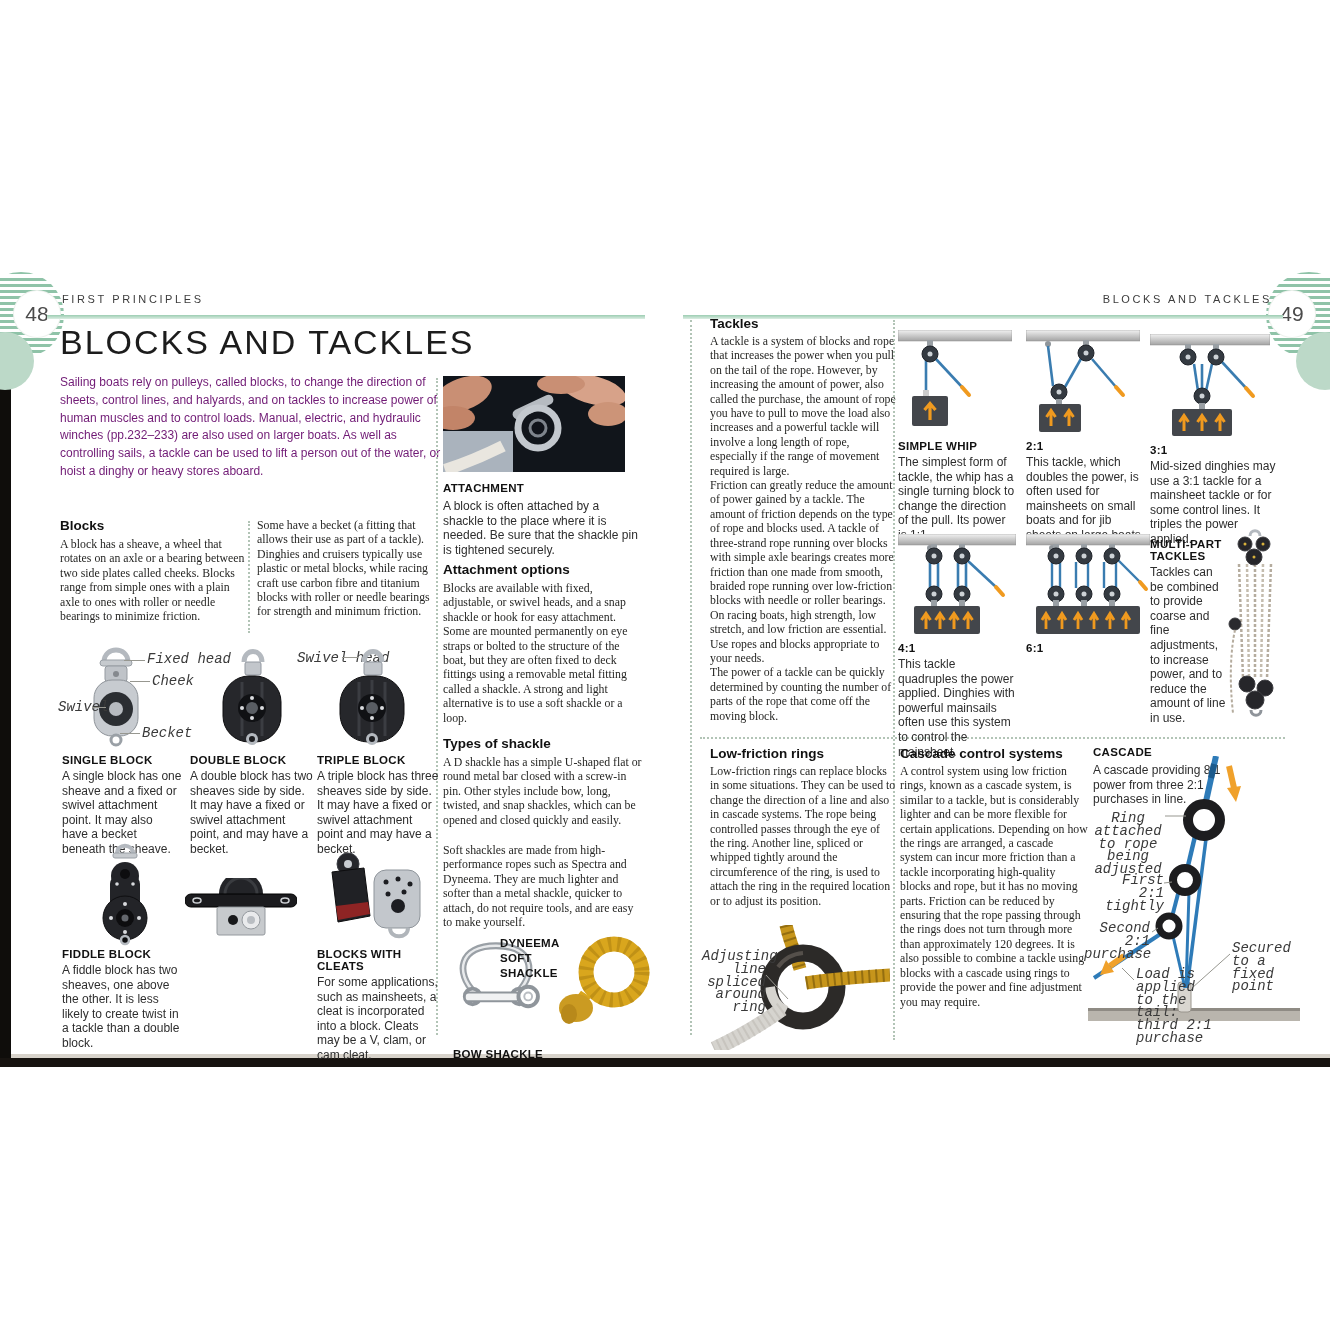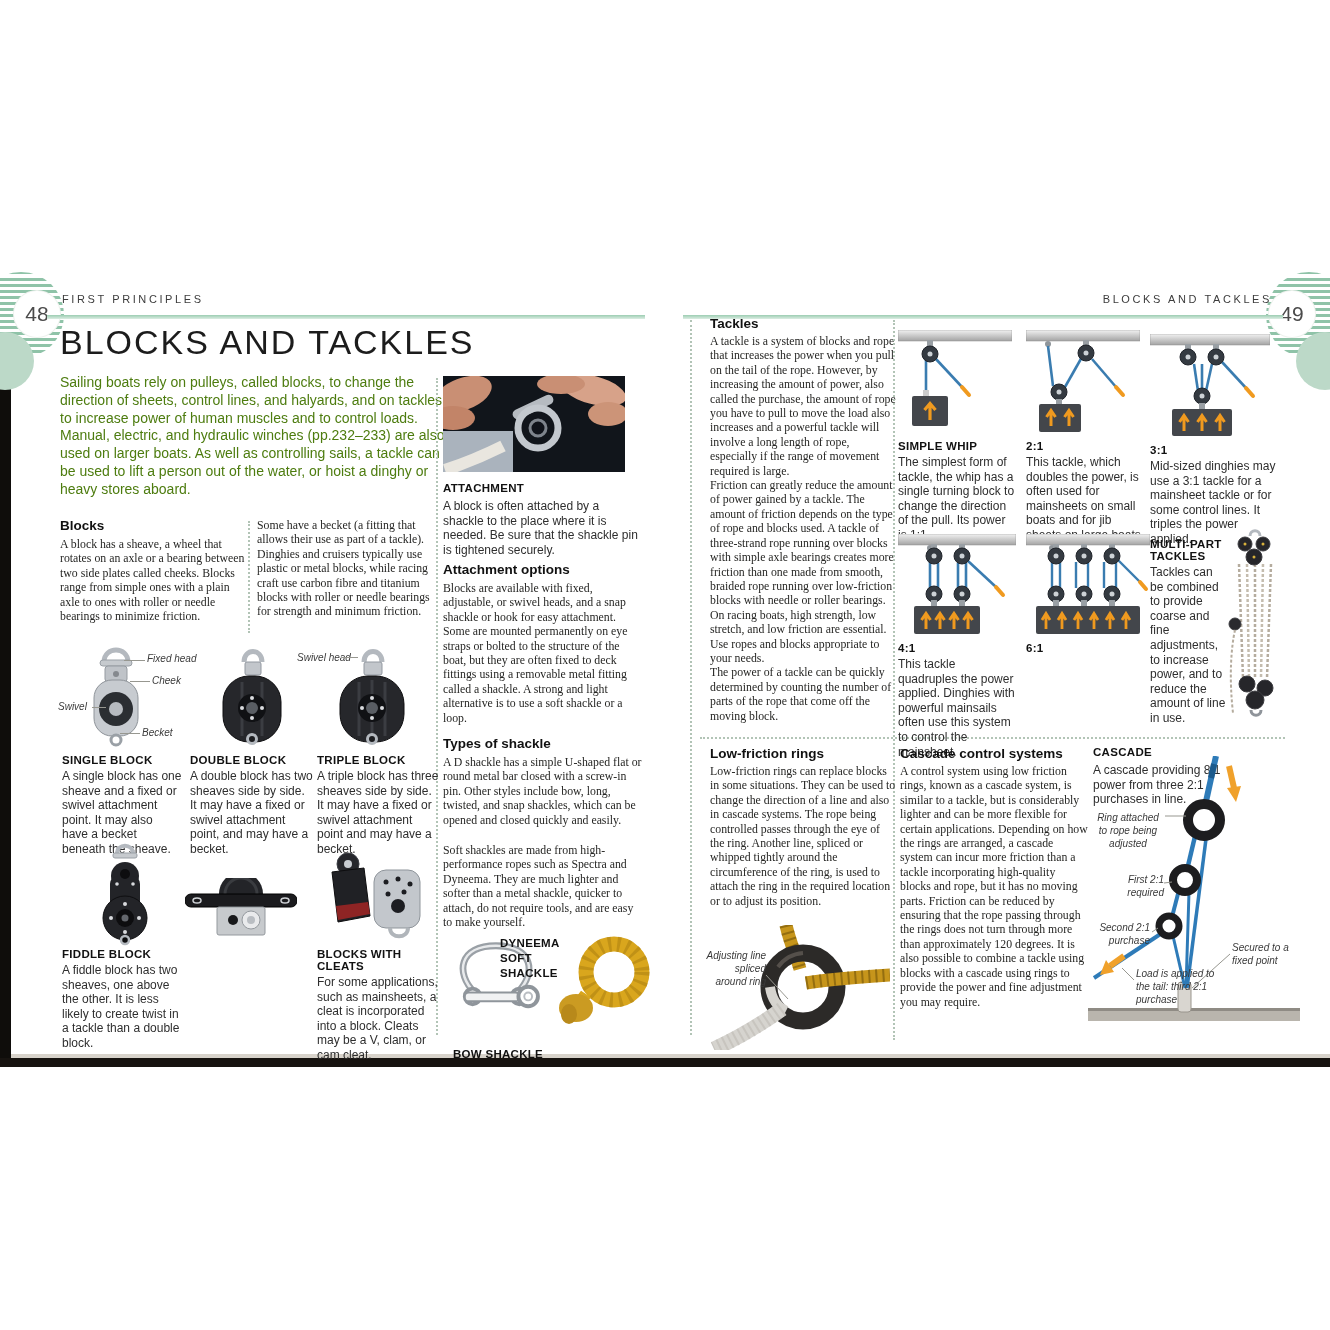--- a/index.html
+++ b/index.html
@@ -11,26 +11,26 @@
   .edge-bottom{left:0;top:1058px;width:1330px;height:9px;background:#171310;}
   .edge-bottom-hl{left:0;top:1054px;width:1330px;height:4px;background:#d8d3cb;}
   
   .stripes{border-radius:50%;background:repeating-linear-gradient(to bottom,#8fc3a8 0 2.5px,#ffffff 2.5px 6px);}
   .solidgreen{border-radius:50%;background:#bcd9c8;}
   .pageno{width:46px;height:46px;border-radius:50%;background:#fff;box-shadow:0 0 0 1px #eef2ee;
           display:flex;align-items:center;justify-content:center;font-size:21px;color:#4a4a4a;}
   .kicker{font-size:11px;letter-spacing:2.6px;color:#3c3c3c;}
   .rule{height:4px;background:linear-gradient(to bottom,#9ccdb2,#dcede3);}
   .title{font-size:34px;font-weight:300;letter-spacing:2px;color:#1c1c1c;}
-  .intro{font-size:14px;line-height:17.8px;color:#4d7c0f;}
+  .intro{font-size:12px;line-height:17.8px;color:#701a75;}
   .h2{font-size:13.5px;font-weight:bold;color:#111;}
   .serif{font-family:"Liberation Serif",serif;font-size:11.8px;line-height:14.4px;color:#262624;}
   .cap-label{font-size:11.5px;font-weight:bold;letter-spacing:0.3px;color:#111;}
   .cap-text{font-size:12px;line-height:14.6px;color:#2e2e2e;margin-top:3px;}
-  .ann{font-family:Liberation Sans, sans-serif;font-style:italic;font-size:10px;line-height:12.8px;color:#3a3a3a;}
+  .ann{font-family:Liberation Mono, monospace;font-style:italic;font-size:14px;line-height:12.8px;color:#3a3a3a;}
   .vdot{border-left:2px dotted #b2c4b6;width:0;}
   .hdot{border-top:2px dotted #b2c4b6;height:0;}
   .ptr{background:#979790;height:1px;}
   figure{margin:0;}
 </style>
 </head>
 <body>
 
 <div class="canvas">
   <svg width="0" height="0" style="position:absolute">
@@ -486,18 +486,18 @@
       <path d="M36,200 L22,210" stroke="#f0a12b" stroke-width="6"></path>
       <polygon points="12,219 26,216 18,204" fill="#f0a12b"></polygon>
       <line x1="77" y1="60" x2="98" y2="60" stroke="#979790" stroke-width="1"></line>
       <line x1="76" y1="127" x2="84" y2="126" stroke="#979790" stroke-width="1"></line>
       <line x1="64" y1="176" x2="70" y2="172" stroke="#979790" stroke-width="1"></line>
       <line x1="142" y1="198" x2="104" y2="232" stroke="#979790" stroke-width="1"></line>
       <line x1="46" y1="224" x2="34" y2="212" stroke="#979790" stroke-width="1"></line>
     </svg>
   </figure>
   <div class="abs ann" style="left:1092px;top:812px;width:72px;text-align:center">Ring attached to rope being adjusted</div>
-  <div class="abs ann" style="left:1100px;top:874px;width:64px;text-align:right">First 2:1 required</div>
+  <div class="abs ann" style="left:1100px;top:874px;width:64px;text-align:right">First 2:1 tightly</div>
   <div class="abs ann" style="left:1084px;top:922px;width:66px;text-align:right">Second 2:1 purchase</div>
   <div class="abs ann" style="left:1232px;top:942px;width:70px">Secured to a fixed point</div>
   <div class="abs ann" style="left:1136px;top:968px;width:80px">Load is applied to the tail: third 2:1 purchase</div>
 
 </div>
 
 </body></html>

